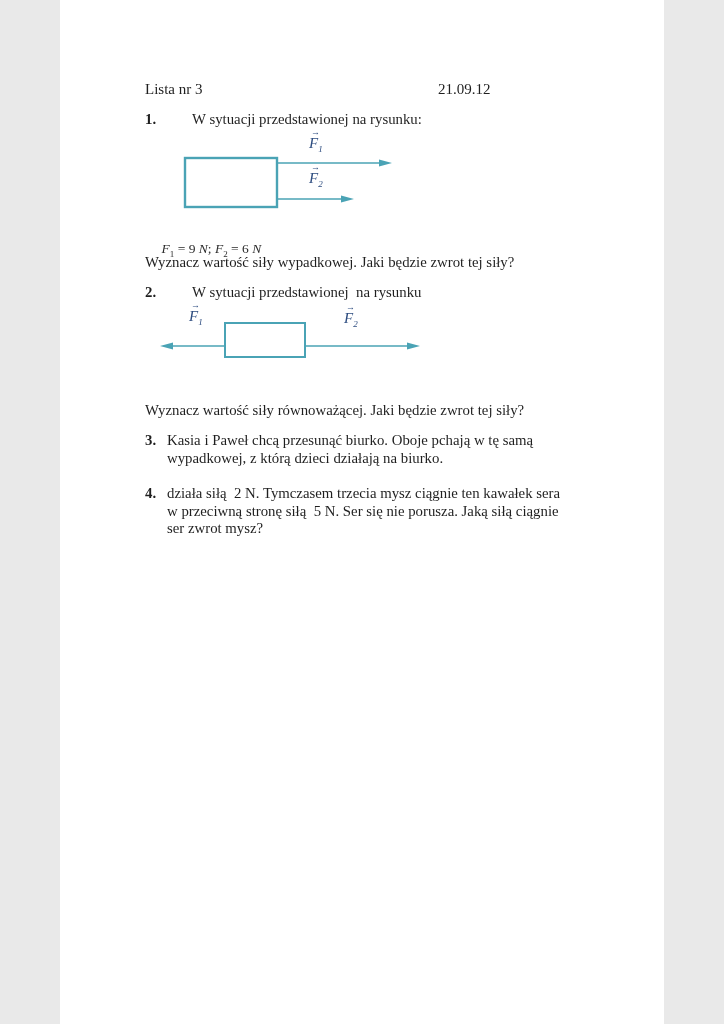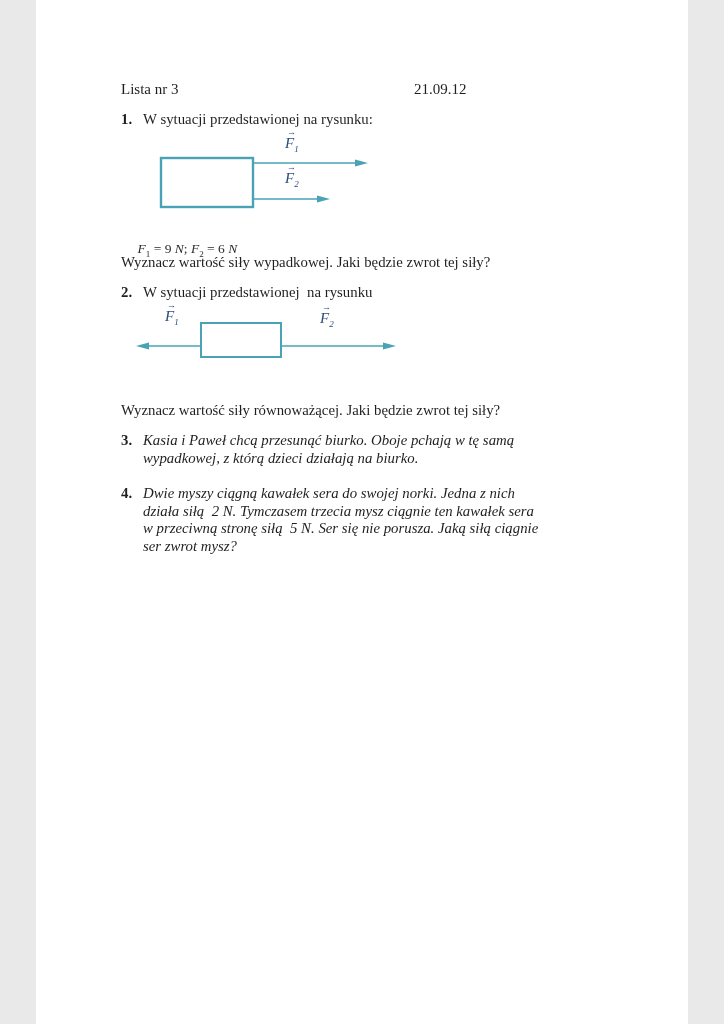--- a/index.html
+++ b/index.html
@@ -1,42 +1,42 @@
 <!DOCTYPE html>
 <html><head>
 <meta charset="utf-8">
 <style>
   html,body{margin:0;padding:0;background:#e9e9e9;}
   .page{
-    position:relative;width:652px;height:1024px;background:#ffffff;
+    position:relative;width:604px;height:1024px;background:#ffffff;
     font-family:"Liberation Serif","DejaVu Serif",serif;color:#1f1f1f;
     overflow:hidden;margin:0 auto;
   }
   .abs{position:absolute;}
   .header-title{left:85px;top:81px;font-size:15px;}
   .header-date{left:378px;top:81px;font-size:15px;}
   .item-num{font-weight:bold;font-size:14.8px;}
-  .heading{font-size:14.8px;white-space:pre;}
+  .heading{font-size:14.8px;white-space:pre;margin-left:25px;}
   .question{font-size:14.8px;white-space:pre;text-align:right;}
   .math-line{font-size:13.5px;white-space:pre;color:#2a2a2a;}
   .math-line .msym,.math-line .munit{font-style:italic;}
   .msub{font-size:9px;}
   .diagram{position:absolute;}
   .diagram svg{display:block;}
   .flabel{
     position:absolute;font-size:15px;font-style:italic;color:#2e4d80;
     font-family:"Liberation Serif","DejaVu Serif",serif;line-height:1;
   }
   .flabel .hat{
     position:absolute;top:-8px;left:2px;font-size:9px;font-style:normal;
     letter-spacing:-1px;color:#2e4d80;
   }
   .fsub{font-size:9px;}
   .para{line-height:17.7px;}
-  .para .tline{font-size:14.8px;white-space:pre;font-style:italic;}
+  .para .tline{font-size:14.8px;white-space:pre;}
 </style>
 </head>
 <body>
 
 <div class="page">
 
   <div class="abs header-title">Lista nr 3</div>
   <div class="abs header-date">21.09.12</div>
 
   <div class="abs item-num" style="left:85px;top:111px">1.</div>
@@ -79,19 +79,18 @@
   <div class="abs question" style="left:85px;top:402px">Wyznacz wartość siły równoważącej. Jaki będzie zwrot tej siły?</div>
 
   <div class="abs item-num" style="left:85px;top:432px">3.</div>
   <div class="abs para" style="left:107px;top:432px">
     <div class="tline">Kasia i Paweł chcą przesunąć biurko. Oboje pchają w tę samą</div>
     <div class="tline">wypadkowej, z którą dzieci działają na biurko.</div>
   </div>
 
   <div class="abs item-num" style="left:85px;top:485px">4.</div>
   <div class="abs para" style="left:107px;top:485px">
-    <div class="tline">Dwie myszy ciągną kawałek sera do swojej norki. Jedna z nich</div>
     <div class="tline">działa siłą  2 N. Tymczasem trzecia mysz ciągnie ten kawałek sera</div>
     <div class="tline">w przeciwną stronę siłą  5 N. Ser się nie porusza. Jaką siłą ciągnie</div>
     <div class="tline">ser zwrot mysz?</div>
   </div>
 
 </div>
 
 </body></html>

